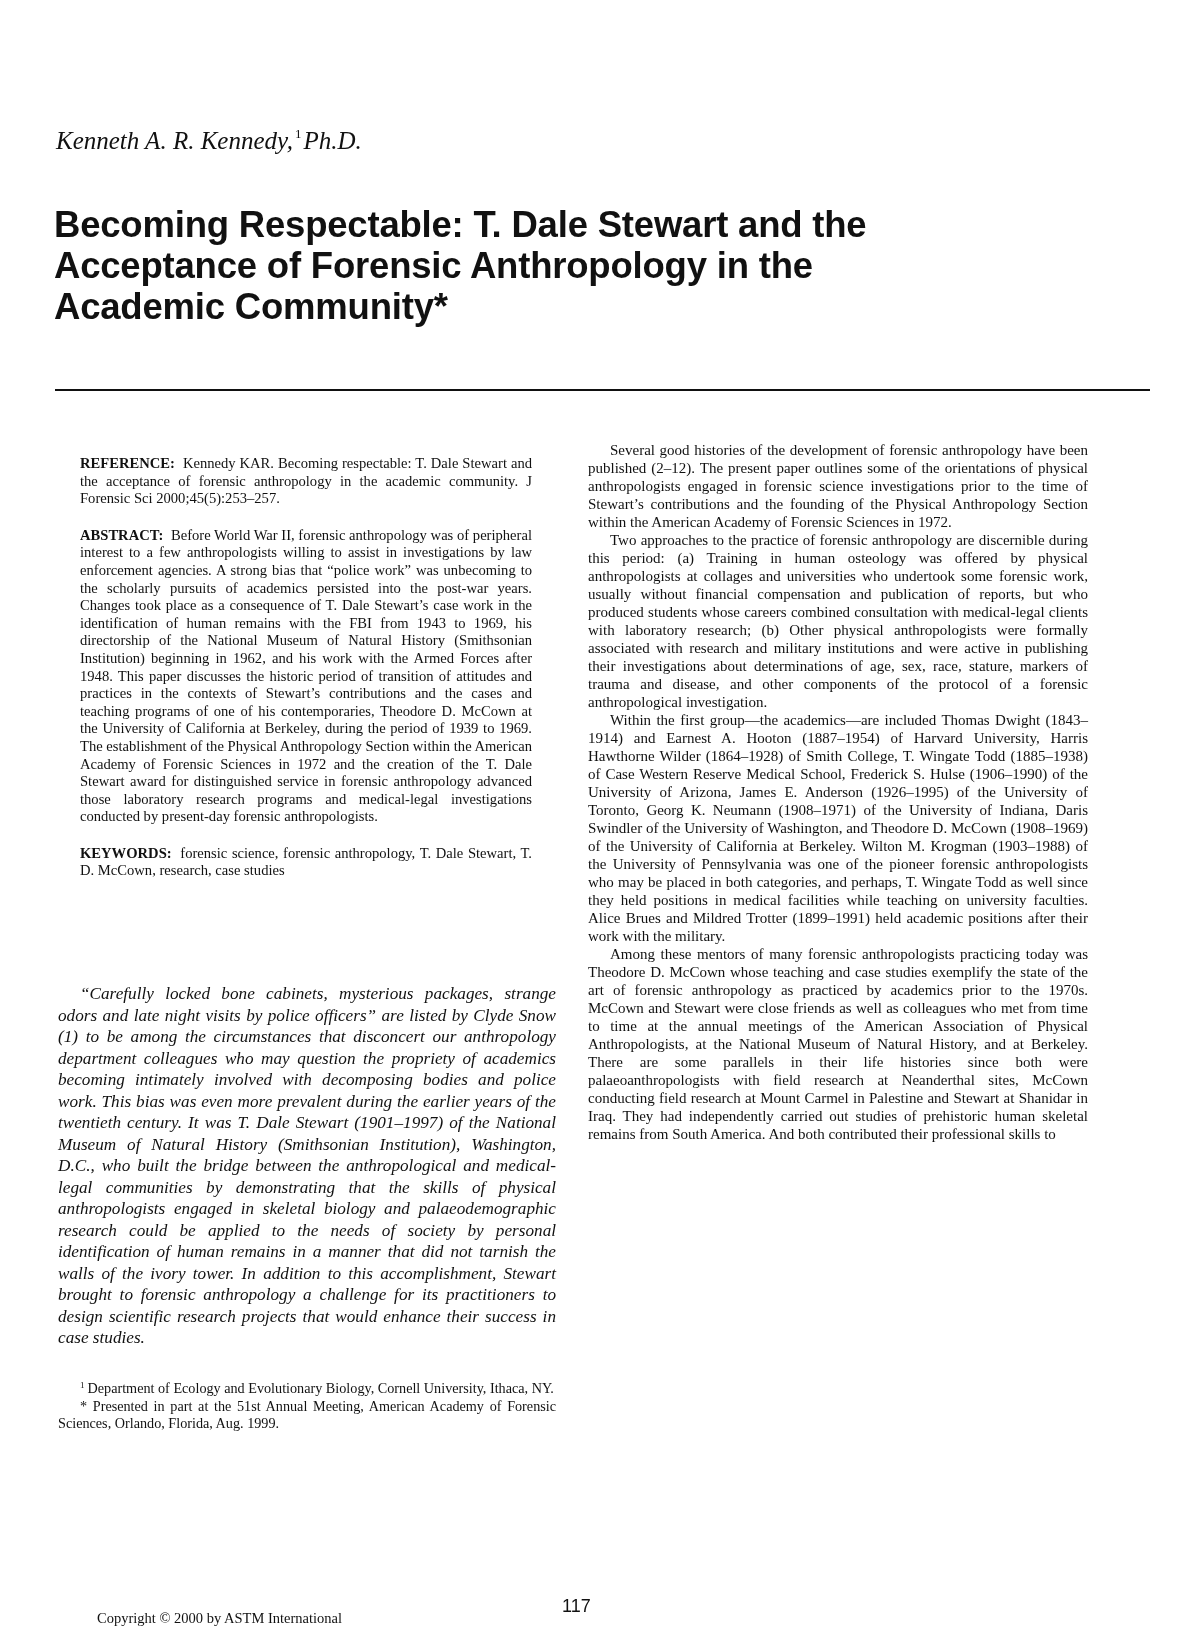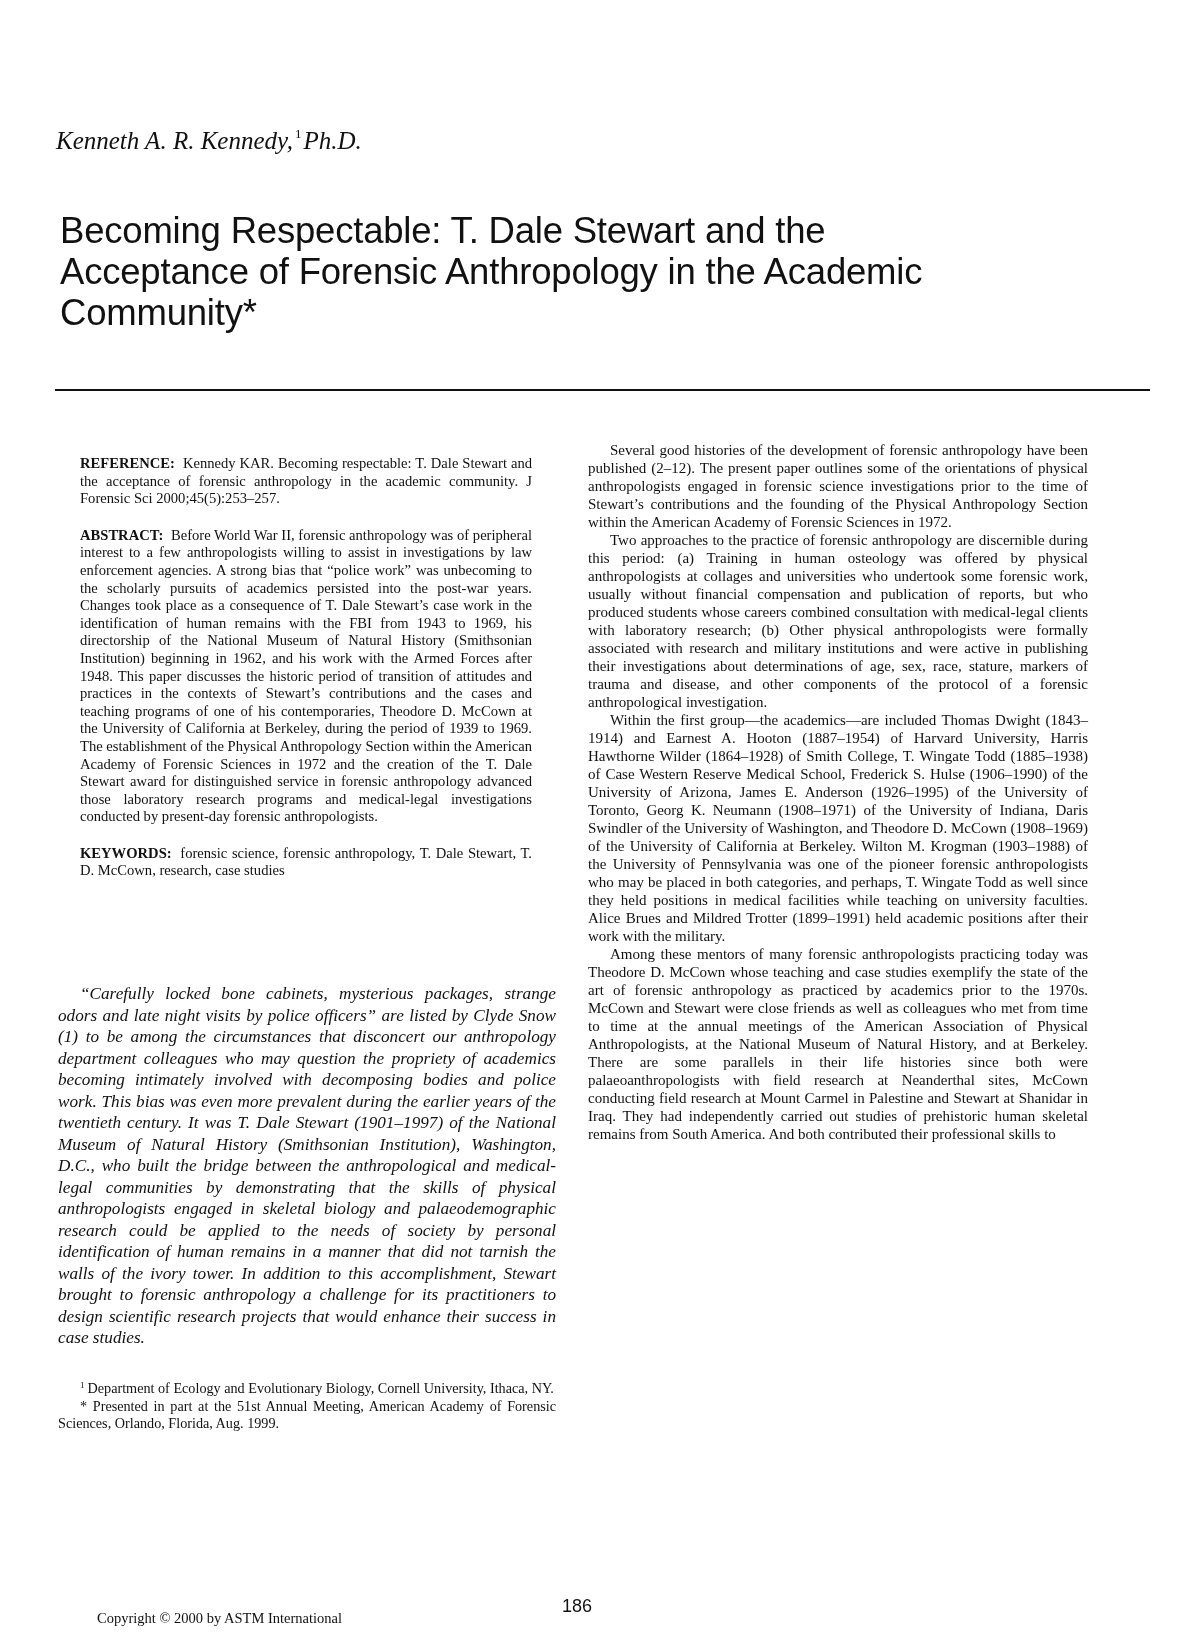--- a/index.html
+++ b/index.html
@@ -3,21 +3,21 @@
   <meta charset="utf-8">
   <style>
     html, body { margin: 0; padding: 0; background: #ffffff; }
     body { width: 1200px; height: 1650px; position: relative; overflow: hidden; color: #111; }
     .serif { font-family: "Liberation Serif", "DejaVu Serif", serif; }
     .sans { font-family: "Liberation Sans", "DejaVu Sans", sans-serif; }
 
     .author { position: absolute; left: 56px; top: 126px; font-size: 25px; font-style: italic; }
     .author sup { font-size: 13px; font-style: normal; vertical-align: 11px; margin: 0 2px; }
 
-    .title { position: absolute; left: 54px; top: 204px; width: 900px; font-size: 36.5px; line-height: 41px; letter-spacing: -0.2px; margin: 6px; font-weight: normal; }
+    .title { position: absolute; left: 54px; top: 204px; width: 900px; font-size: 36.5px; line-height: 41px; letter-spacing: -0.2px; margin: 0; font-weight: bold; }
 
     .rule { position: absolute; left: 55px; top: 389px; width: 1095px; height: 2px; background: #111; }
 
     .abstract-block { position: absolute; left: 80px; top: 455px; width: 452px; font-size: 14.6px; line-height: 17.6px; text-align: justify; }
     .abstract-block p { margin: 0 0 19px 0; }
     .abstract-block b { font-weight: bold; margin-right: 4px; }
 
     .body-left { position: absolute; left: 58px; top: 983px; width: 498px; font-size: 17.2px; line-height: 21.5px; text-align: justify; font-style: italic; }
     .body-left p { margin: 0; text-indent: 22px; }
 
@@ -67,13 +67,13 @@
 </div>
 
 <div class="body-right serif">
   <p>Several good histories of the development of forensic anthropology have been published (2–12). The present paper outlines some of the orientations of physical anthropologists engaged in forensic science investigations prior to the time of Stewart’s contributions and the founding of the Physical Anthropology Section within the American Academy of Forensic Sciences in 1972.</p>
   <p>Two approaches to the practice of forensic anthropology are discernible during this period: (a) Training in human osteology was offered by physical anthropologists at collages and universities who undertook some forensic work, usually without financial compensation and publication of reports, but who produced students whose careers combined consultation with medical-legal clients with laboratory research; (b) Other physical anthropologists were formally associated with research and military institutions and were active in publishing their investigations about determinations of age, sex, race, stature, markers of trauma and disease, and other components of the protocol of a forensic anthropological investigation.</p>
   <p>Within the first group—the academics—are included Thomas Dwight (1843–1914) and Earnest A. Hooton (1887–1954) of Harvard University, Harris Hawthorne Wilder (1864–1928) of Smith College, T. Wingate Todd (1885–1938) of Case Western Reserve Medical School, Frederick S. Hulse (1906–1990) of the University of Arizona, James E. Anderson (1926–1995) of the University of Toronto, Georg K. Neumann (1908–1971) of the University of Indiana, Daris Swindler of the University of Washington, and Theodore D. McCown (1908–1969) of the University of California at Berkeley. Wilton M. Krogman (1903–1988) of the University of Pennsylvania was one of the pioneer forensic anthropologists who may be placed in both categories, and perhaps, T. Wingate Todd as well since they held positions in medical facilities while teaching on university faculties. Alice Brues and Mildred Trotter (1899–1991) held academic positions after their work with the military.</p>
   <p>Among these mentors of many forensic anthropologists practicing today was Theodore D. McCown whose teaching and case studies exemplify the state of the art of forensic anthropology as practiced by academics prior to the 1970s. McCown and Stewart were close friends as well as colleagues who met from time to time at the annual meetings of the American Association of Physical Anthropologists, at the National Museum of Natural History, and at Berkeley. There are some parallels in their life histories since both were palaeoanthropologists with field research at Neanderthal sites, McCown conducting field research at Mount Carmel in Palestine and Stewart at Shanidar in Iraq. They had independently carried out studies of prehistoric human skeletal remains from South America. And both contributed their professional skills to</p>
 </div>
 
 <div class="copyright serif">Copyright © 2000 by ASTM International</div>
-<div class="page-number sans">186</div>
+<div class="page-number sans">117</div>
 
 </body></html>

